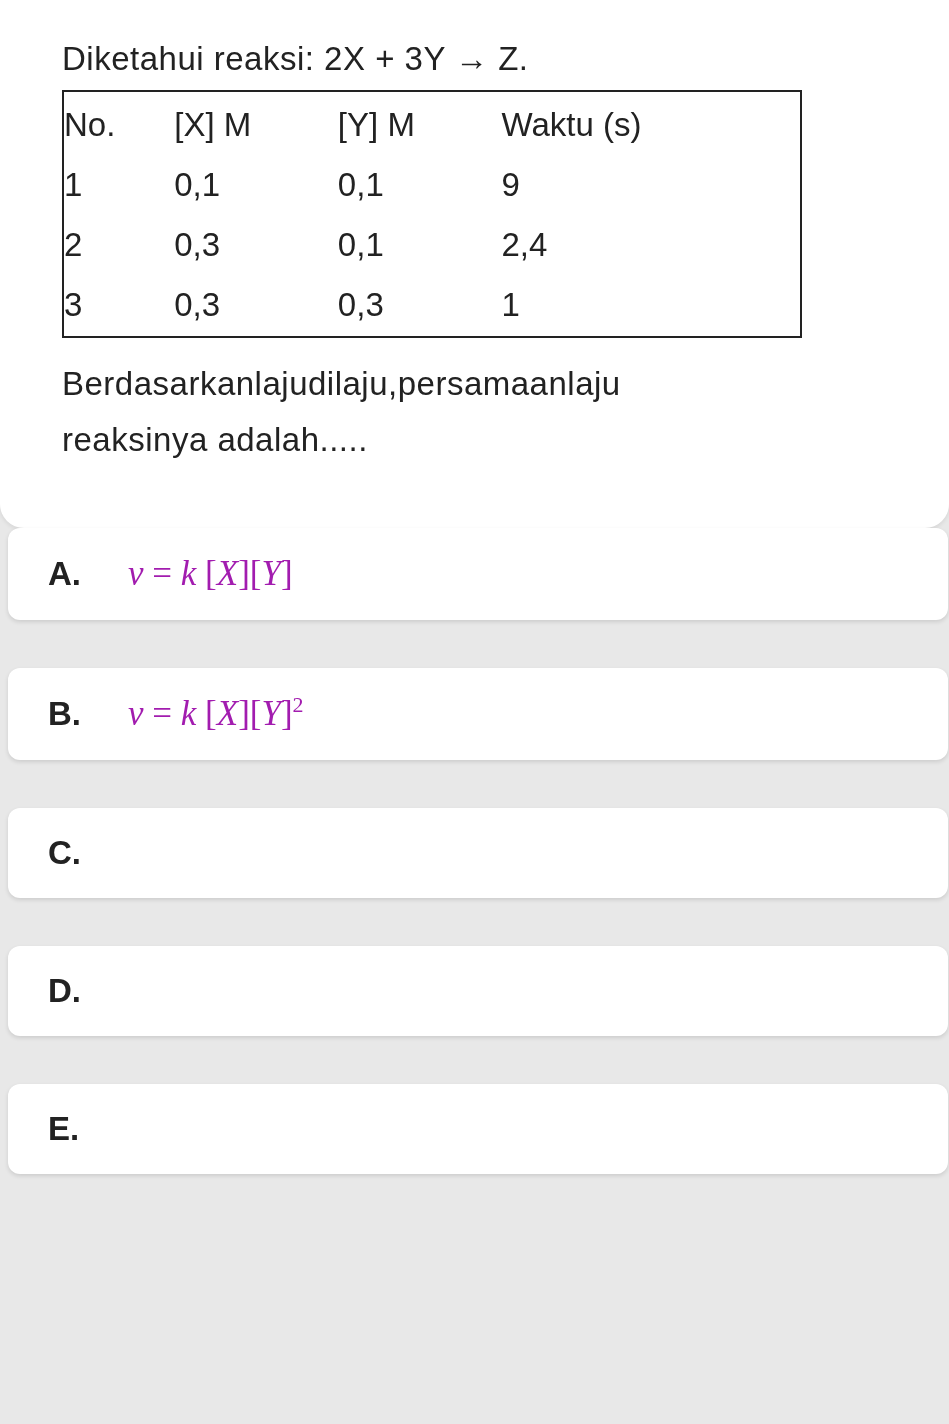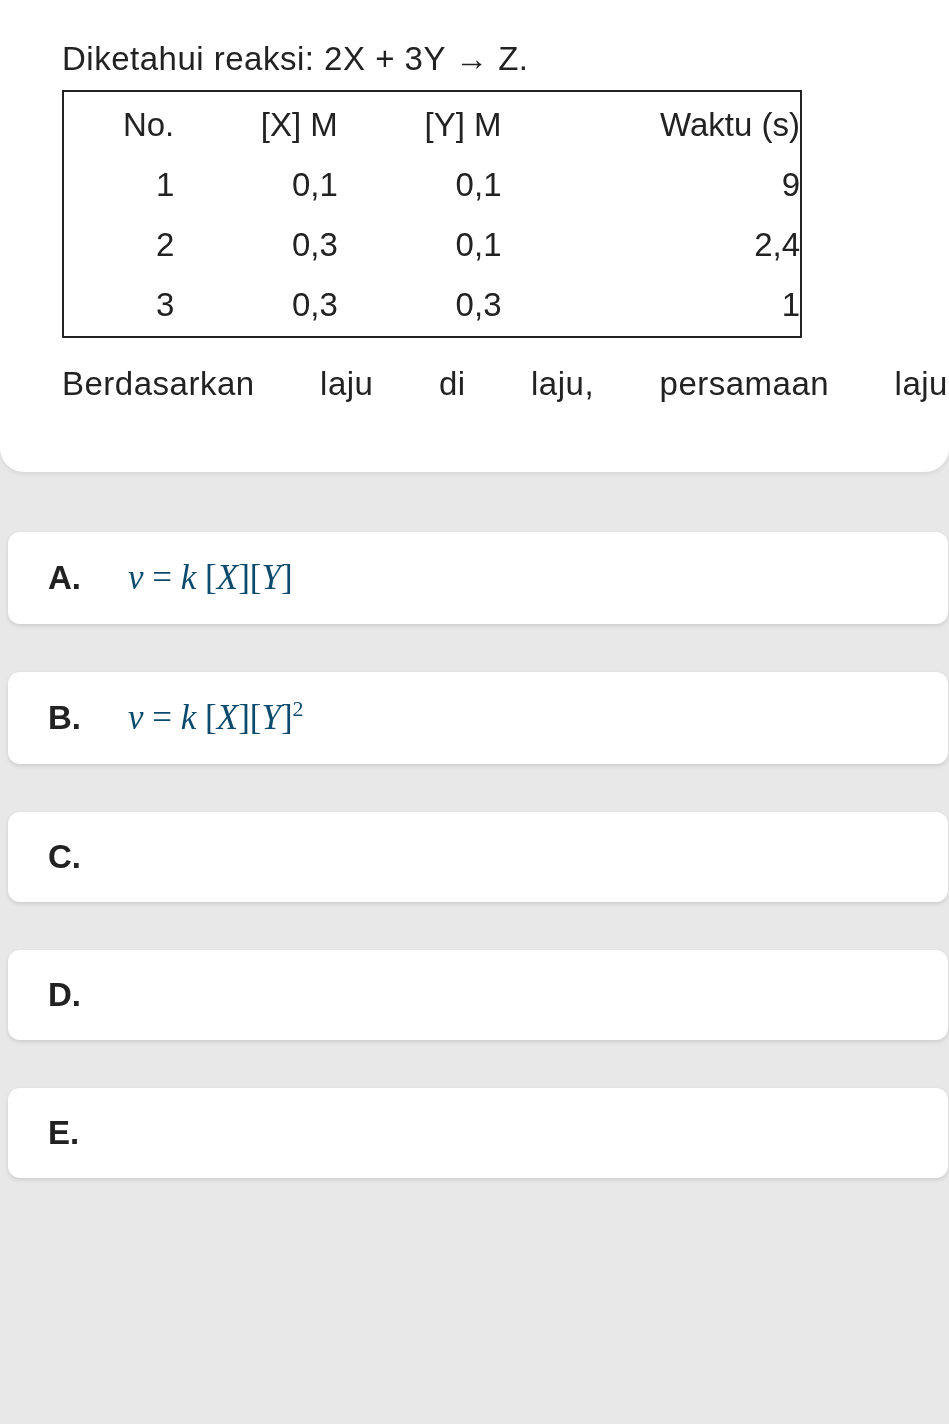--- a/index.html
+++ b/index.html
@@ -11,56 +11,54 @@
       font-family: Arial, Helvetica, sans-serif;
       background: #e8e8e8;
       width: 949px;
       height: 1424px;
       overflow: hidden;
     }
     .question-card {
       background: #fff;
       border-radius: 0 0 24px 24px;
       padding: 40px 0 60px 62px;
-      margin-bottom: 60px;
       box-shadow: 0 2px 4px rgba(0,0,0,0.08);
     }
     .reaction-text {
       font-size: 33px;
       color: #222;
       margin-bottom: 12px;
       letter-spacing: 0.5px;
     }
     .data-table {
       border: 2px solid #222;
       border-collapse: collapse;
       width: 740px;
       margin-bottom: 18px;
     }
     .data-table td, .data-table th {
-      text-align: right;
+      text-align: left;
       font-size: 33px;
       color: #222;
       padding: 10px 0 12px 0;
       font-weight: normal;
     }
     .data-table th {
       padding-top: 14px;
     }
     .conclusion-text {
       font-size: 33px;
       color: #222;
       letter-spacing: 0.5px;
       text-align: justify;
       width: 886px;
       line-height: 1.7;
     }
     .conclusion-line1 {
       display: flex;
-      justify-content: space-between;
       width: 886px;
     }
     .answer-card {
       background: #fff;
       border-radius: 12px;
       padding: 26px 0 26px 40px;
       margin-bottom: 48px;
       box-shadow: 0 2px 4px rgba(0,0,0,0.12);
       display: flex;
       align-items: center;
@@ -68,21 +66,21 @@
       width: 940px;
     }
     .answer-label {
       font-size: 33px;
       font-weight: bold;
       color: #222;
       width: 80px;
     }
     .answer-formula {
       font-size: 35px;
-      color: #0c4a6e;
+      color: #a21caf;
       font-family: 'Times New Roman', Times, serif;
     }
     .answer-formula .v {
       font-style: italic;
     }
     .answer-formula .k {
       font-style: italic;
     }
     .answer-formula .br {
       font-style: normal;
@@ -130,20 +128,21 @@
   </table>
   <div class="conclusion-text">
     <div class="conclusion-line1">
       <span>Berdasarkan</span>
       <span>laju</span>
       <span>di</span>
       <span>laju,</span>
       <span>persamaan</span>
       <span>laju</span>
     </div>
+    <div>reaksinya adalah.....</div>
   </div>
 </div>
 
 <div class="answer-card">
   <span class="answer-label">A.</span>
   <span class="answer-formula"><span class="v">v</span> = <span class="k">k</span> <span class="br">[</span><span class="v">X</span><span class="br">][</span><span class="v">Y</span><span class="br">]</span></span>
 </div>
 
 <div class="answer-card">
   <span class="answer-label">B.</span>

